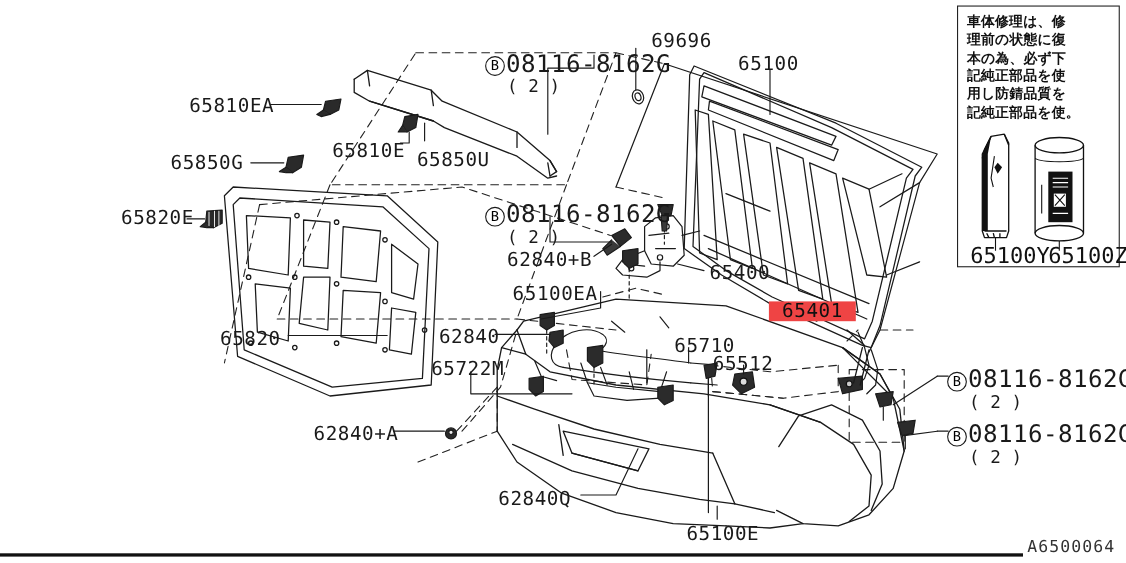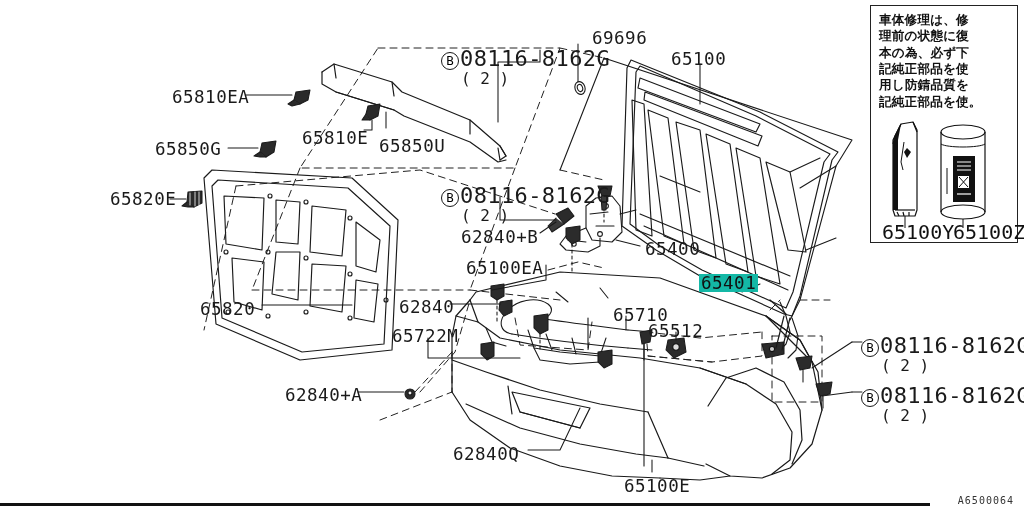--- a/index.html
+++ b/index.html
@@ -24,23 +24,23 @@
   .lbl{
     position:absolute;
     font-family:"DejaVu Sans Mono","Liberation Mono",monospace;
     font-size:17.5px;
     letter-spacing:0.5px;
     color:#1a1a1a;
     white-space:nowrap;
     line-height:1.05;
   }
   .lbl.hl{
-    background:#14b8a6;
+    background:#ef4444;
     color:#111;
-    padding:0 2px;
+    padding:0 12px;
   }
   
   .bcirc{
     display:inline-block;
     width:16px;height:16px;
     border:1.3px solid #1a1a1a;
     border-radius:50%;
     text-align:center;
     line-height:15px;
     font-size:12.5px;
@@ -84,21 +84,21 @@
   .note-cap{
     position:absolute;
     font-family:"DejaVu Sans Mono","Liberation Mono",monospace;
     font-size:20px;
     color:#111;
   }
   #footer-code{
     position:absolute;
     right:10px;bottom:6px;
     font-family:"DejaVu Sans Mono","Liberation Mono",monospace;
-    font-size:10px;
+    font-size:15px;
     color:#333;
     letter-spacing:1px;
   }
   #footer-rule{
     position:absolute;
     left:0;bottom:6px;
     width:930px;height:3px;
     background:#111;
   }
   svg{display:block;}

